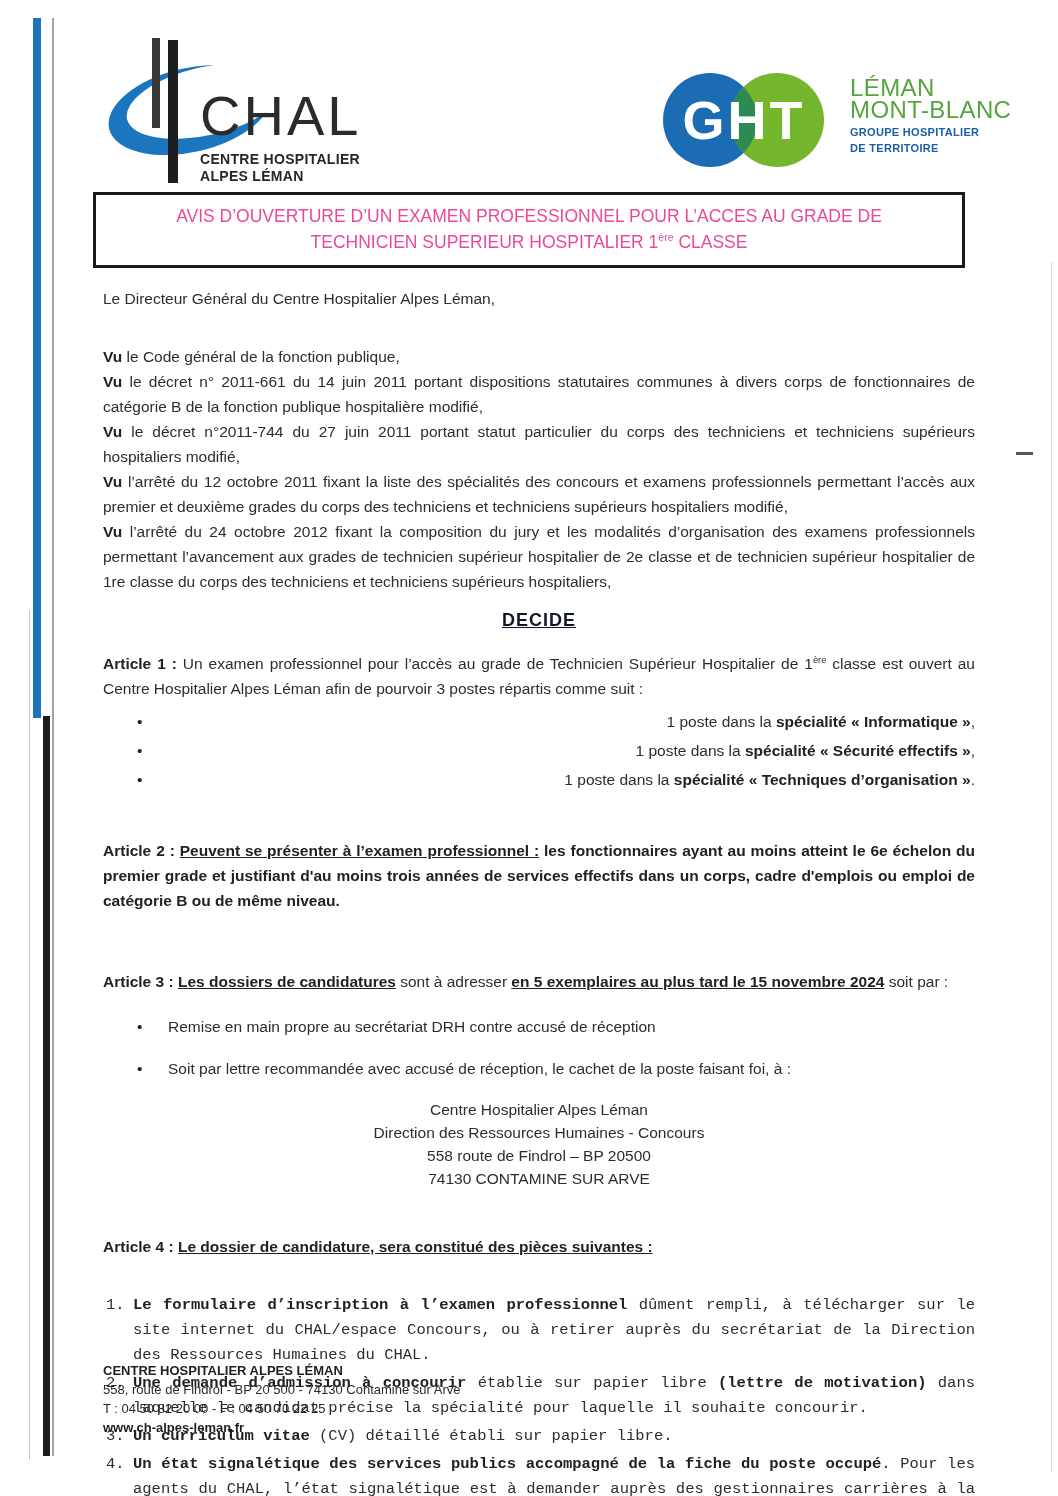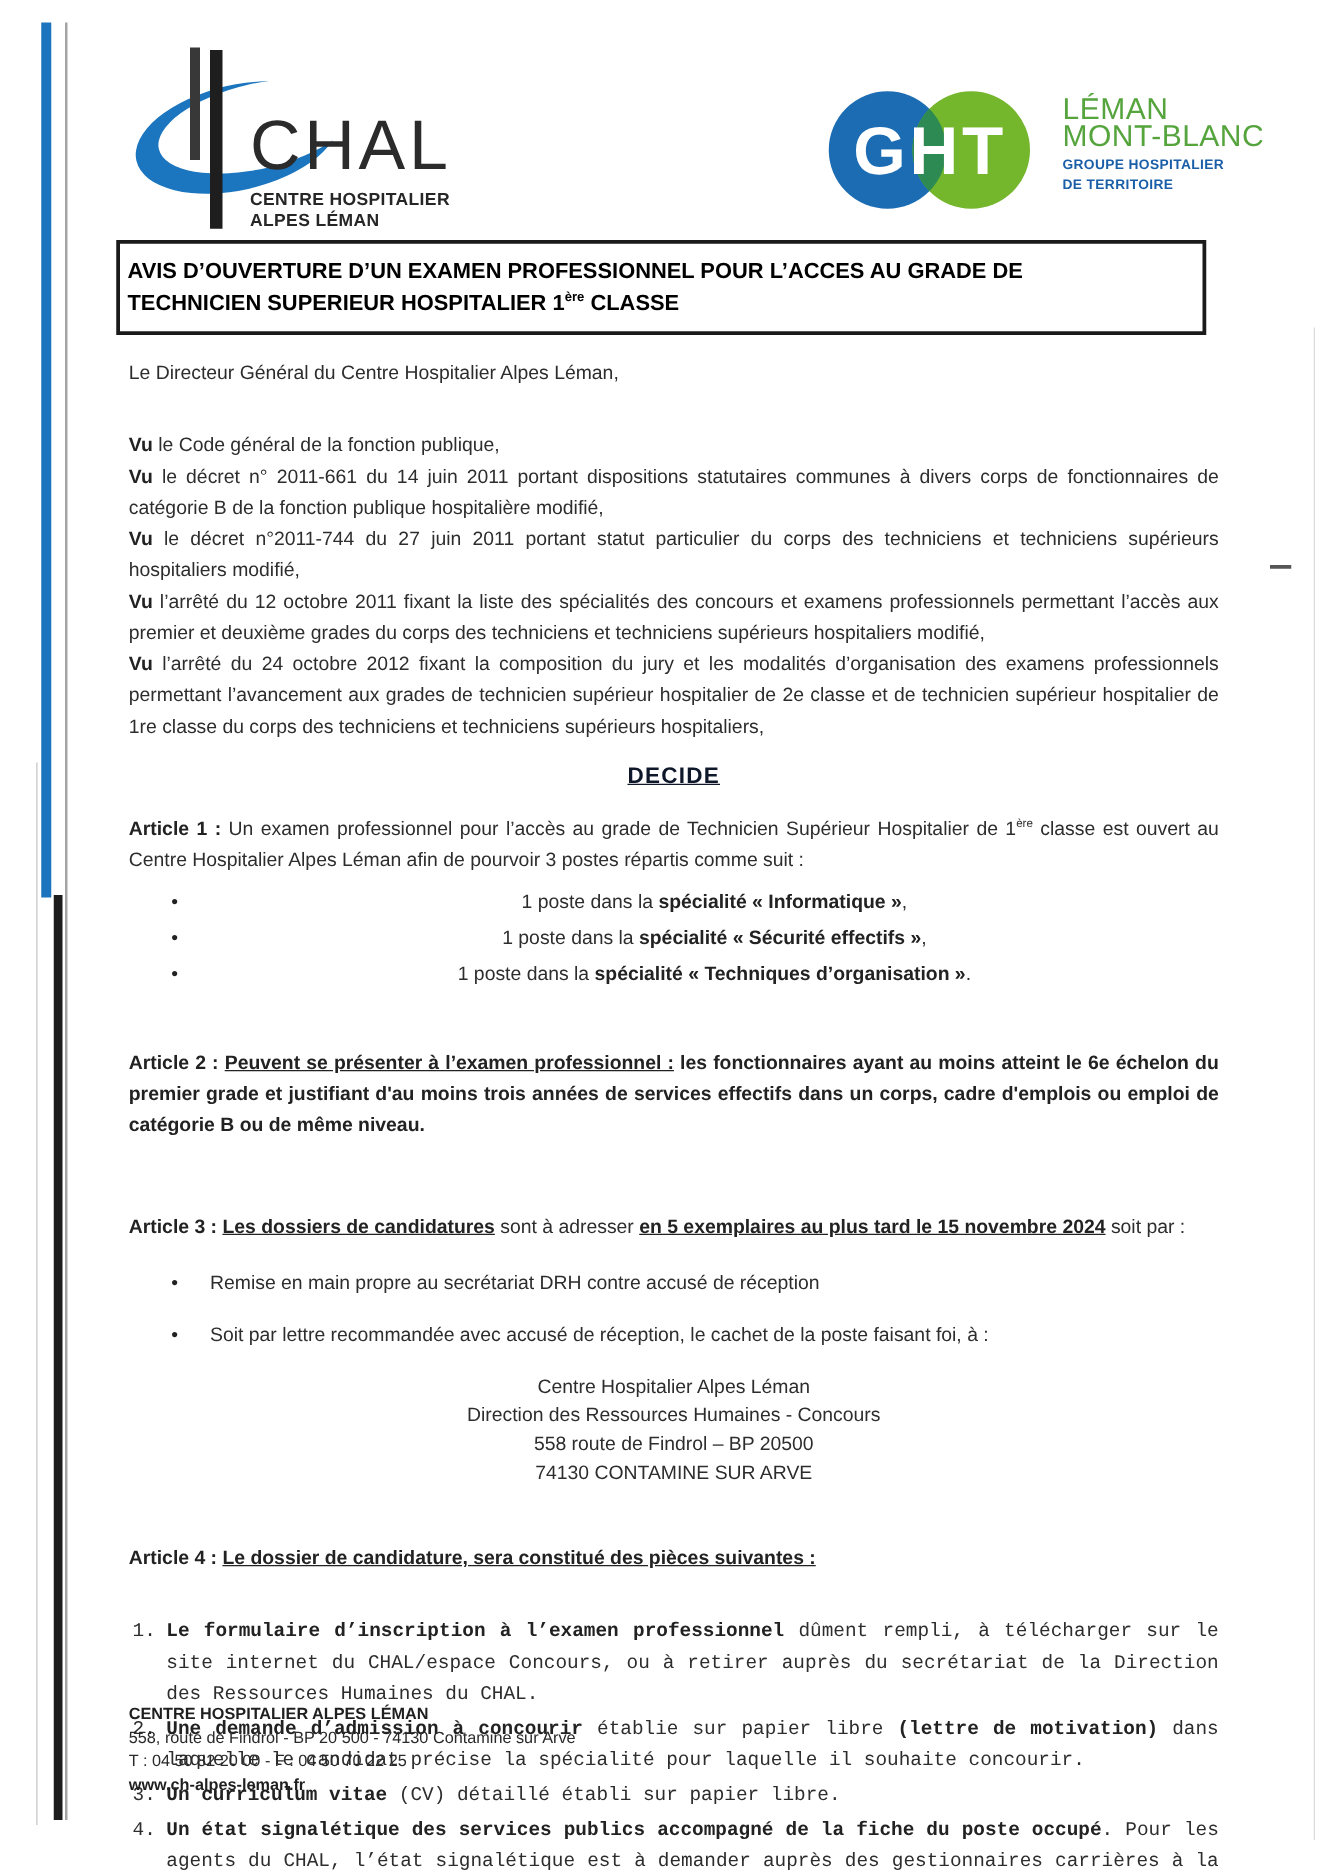--- a/index.html
+++ b/index.html
@@ -31,43 +31,43 @@
   .ght-text{position:absolute;left:190px;top:9px;line-height:22px;white-space:nowrap;}
   .ght-region{font-size:24px;font-weight:400;color:#56a43e;letter-spacing:.4px;}
   .ght-group{font-size:11px;font-weight:700;color:#1a5ea8;letter-spacing:.3px;line-height:16px;}
   .ght-group.first{margin-top:3px;}
 
   
   .title-box{
     margin:2px 93px 0 93px;
     border:3px solid #1a1a1a;
     padding:8px 6px 10px 6px;
-    text-align:left;
-    font-weight:700;
+    text-align:center;
+    font-weight:400;
     font-size:17.5px;
     line-height:26px;
-    color:#000000;
+    color:#ec4899;
     box-sizing:border-box;
   }
 
   
   .content{margin:18px 83px 0 103px;font-size:15.5px;line-height:25px;}
   .p{margin:0;text-align:justify;}
   .p-left{margin:0;text-align:left;}
   .b{font-weight:700;color:#222;}
   .u{text-decoration:underline;}
   sup{font-size:.6em;line-height:0;vertical-align:super;}
 
   .vu-block{margin-top:33px;}
   .decide{margin-top:14px;text-align:center;font-weight:700;font-size:18px;letter-spacing:1px;color:#0f172a;}
   .decide span{text-decoration:underline;}
   .art1{}
 
   ul.specialties{margin:8px 0 0 0;padding:0;list-style:none;}
-  ul.specialties li{position:relative;padding-left:65px;margin-bottom:4px;text-align:center;}
+  ul.specialties li{position:relative;padding-left:65px;margin-bottom:4px;text-align:right;}
   ul.specialties li::before{content:"\2022";position:absolute;left:34px;top:0;color:#222;}
 
   .art2{margin-top:46px;}
   .art3{margin-top:56px;}
 
   ul.submission{margin:20px 0 0 0;padding:0;list-style:none;}
   ul.submission li{position:relative;padding-left:65px;margin-bottom:17px;text-align:left;}
   ul.submission li::before{content:"\2022";position:absolute;left:34px;top:0;color:#222;}
 
   .address{margin-top:14px;text-align:center;line-height:23px;}

